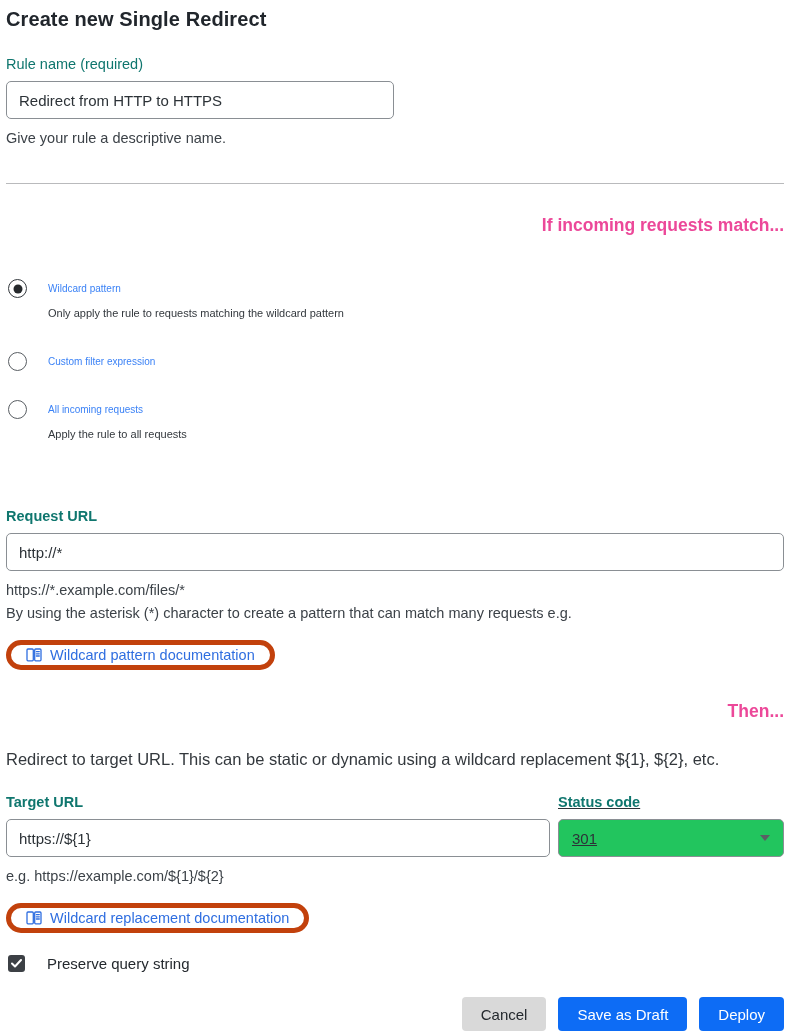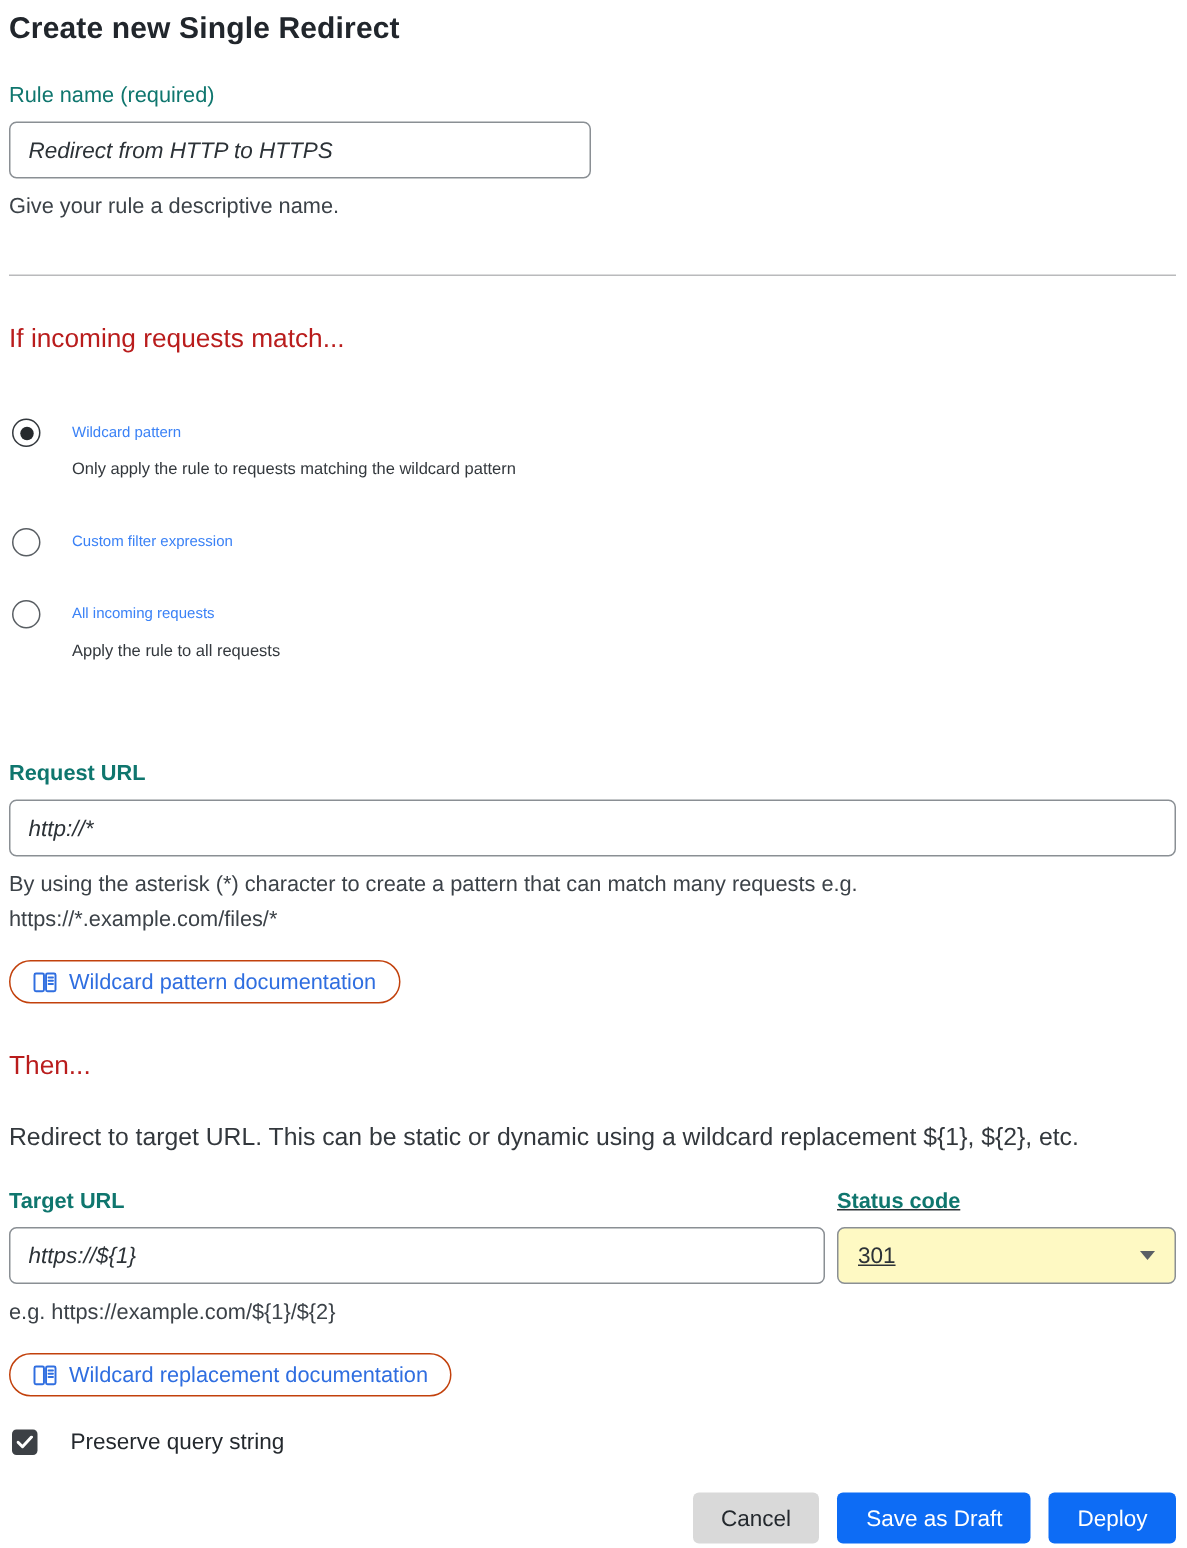--- a/index.html
+++ b/index.html
@@ -29,40 +29,40 @@
     margin-top: 9px;
     height: 38px;
     border: 1px solid #8a8f94;
     border-radius: 5px;
     padding: 0 12px;
     font-family: "Liberation Sans", "DejaVu Sans", sans-serif;
     font-size: 15px;
     color: #2c3237;
     background: #fff;
     outline: none;
-    font-style: italic;
   }
   .rule-name-input { width: 388px; }
   .full-input { width: 778px; }
   .help-text {
     margin-top: 8px;
     font-size: 14.5px;
     color: #3c4248;
     line-height: 23px;
   }
   .divider {
     border: none;
     border-top: 1px solid #b9babc;
     margin-top: 33px;
   }
   .section-heading {
     font-size: 17.5px;
-    font-weight: 400;
-    color: #b91c1c;
+    font-weight: 700;
+    color: #ec4899;
     margin-top: 31px;
+    text-align: right;
   }
   
   .radio-row {
     display: flex;
     align-items: flex-start;
     margin-top: 43px;
   }
   .radio-row + .radio-row { margin-top: 29px; }
   .radio-control {
     width: 19px; height: 19px;
@@ -97,21 +97,21 @@
     line-height: 20px;
   }
   .request-url-label { margin-top: 64px; }
   .doc-button {
     display: inline-flex;
     align-items: center;
     gap: 8px;
     margin-top: 15px;
     height: 29px;
     padding: 10px 15px;
-    border: 1px solid #c2410c;
+    border: 5px solid #c2410c;
     border-radius: 15px;
     background: #fff;
     color: #2f6ee0;
     font-family: "Liberation Sans", "DejaVu Sans", sans-serif;
     font-size: 14.5px;
     cursor: pointer;
   }
   .doc-button svg { flex: 0 0 auto; }
   .then-desc {
     margin-top: 28px;
@@ -124,21 +124,21 @@
   }
   .target-col { width: 552px; }
   .status-col { margin-left: 8px; width: 226px; text-decoration: underline; }
   .target-input { width: 544px; }
   .select-box {
     margin-top: 9px;
     height: 38px;
     width: 226px;
     border: 1px solid #8a8f94;
     border-radius: 5px;
-    background: #fef9c3;
+    background: #22c55e;
     display: flex;
     align-items: center;
     justify-content: space-between;
     padding: 0 13px;
     font-size: 15px;
     color: #2c3237;
     cursor: pointer;
   }
   .select-caret {
     width: 0; height: 0;
@@ -219,22 +219,22 @@
   <span class="radio-control"></span>
   <div class="radio-texts">
     <div class="radio-label">All incoming requests</div>
     <div class="radio-desc">Apply the rule to all requests</div>
   </div>
 </div>
 
 <div class="field-label semibold request-url-label">Request URL</div>
 <input class="text-input full-input" type="text" value="http://*" style="">
 <div class="help-text">
+  <div>https://*.example.com/files/*</div>
   <div>By using the asterisk (*) character to create a pattern that can match many requests e.g.</div>
-  <div>https://*.example.com/files/*</div>
 </div>
 
 <button class="doc-button">
   <svg width="16" height="14" viewBox="0 0 16 14" fill="none" stroke="currentColor" stroke-width="1.3" stroke-linecap="round">
     <rect x="1" y="1" width="6.3" height="11.8" rx="1"></rect>
     <rect x="8.7" y="1" width="6.3" height="11.8" rx="1"></rect>
     <line x1="10.4" y1="3.6" x2="13.3" y2="3.6"></line>
     <line x1="10.4" y1="5.8" x2="13.3" y2="5.8"></line>
     <line x1="10.4" y1="8.0" x2="13.3" y2="8.0"></line>
   </svg>

